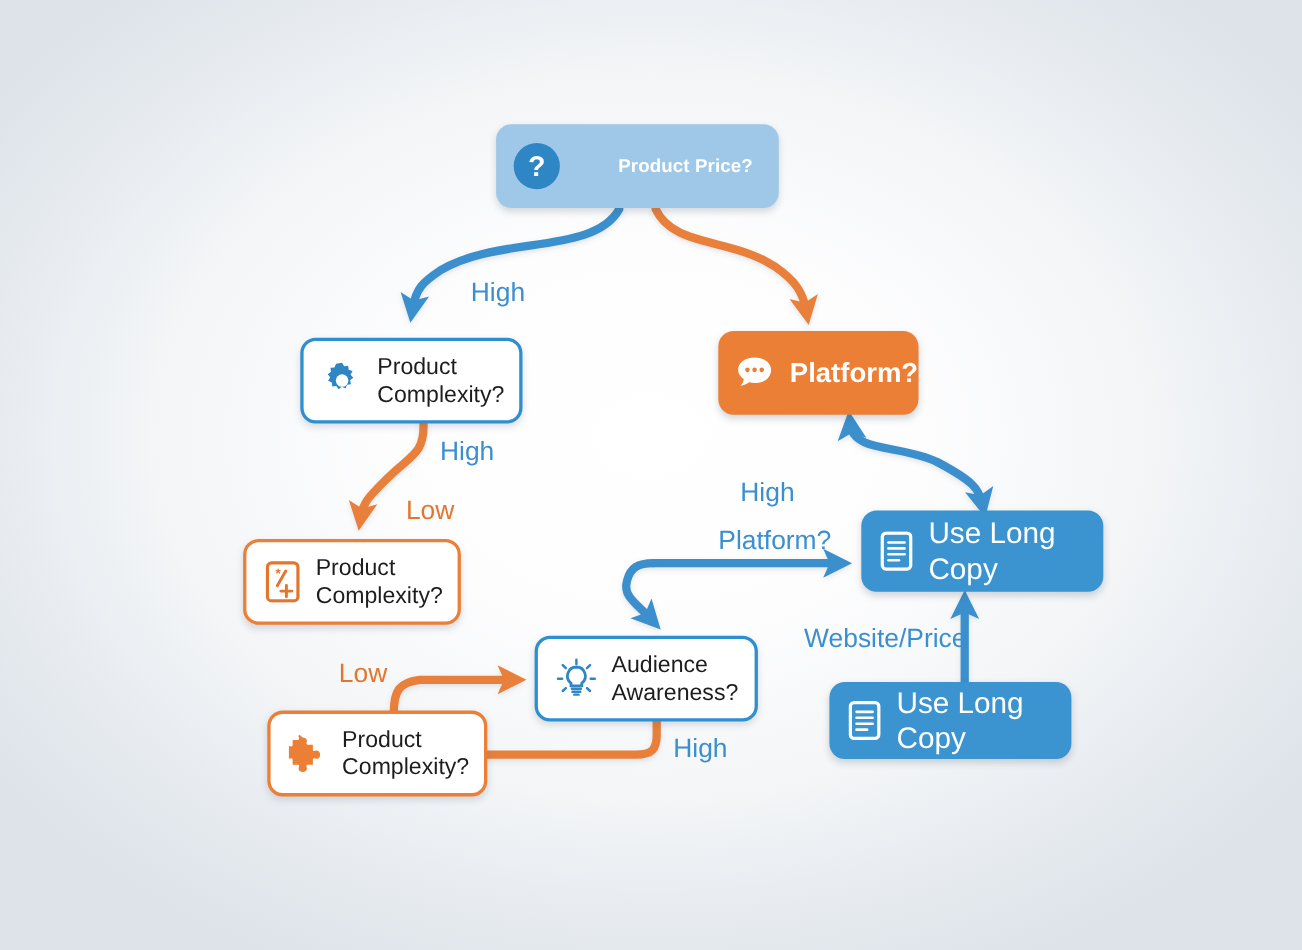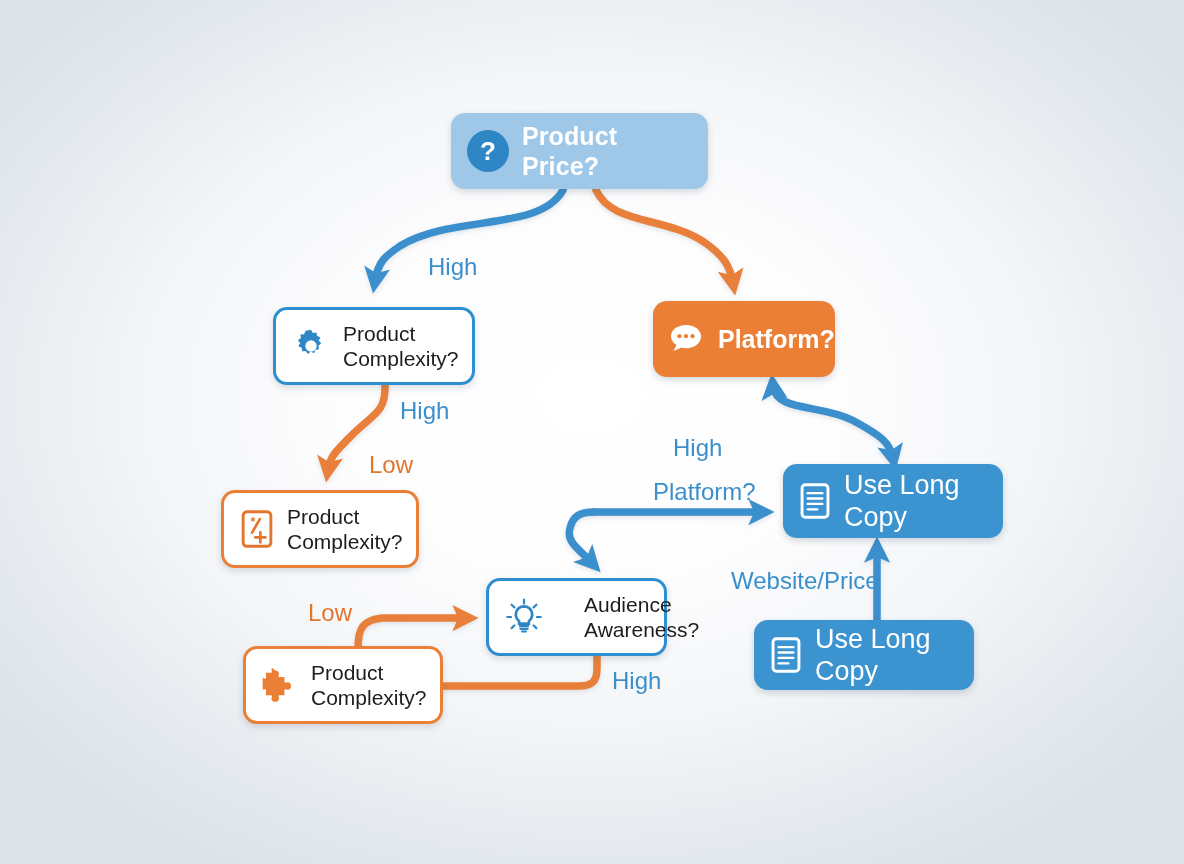--- a/index.html
+++ b/index.html
@@ -47,23 +47,24 @@
     line-height: 1.2;
   }
 
   
   .n-root {
     background: #9fc8e8;
     box-shadow: 0 3px 7px rgba(60,80,100,0.20);
   }
   .n-root .lbl {
     color: #ffffff;
-    font-size: 25px;
+    font-size: 17px;
     font-weight: bold;
     letter-spacing: .1px;
+    margin-left: 40px;
   }
   
   .n-orange-fill {
     background: #ec7f36;
     box-shadow: 0 3px 7px rgba(60,80,100,0.22);
   }
   .n-orange-fill .lbl {
     color: #ffffff;
     font-size: 25px;
     font-weight: bold;
@@ -215,21 +216,21 @@
           <path d="M6.5 9 H19.5"></path>
             <path d="M6.5 13.8 H19.5"></path>
           <path d="M6.5 18.6 H19.5"></path>
             <path d="M6.5 23.4 H15"></path>
         </g>
       </svg>
     </span>
     <span class="lbl">Use Long Copy</span>
   </div>
 
-  <div class="node n-blue-out" style="left:486px; top:578px; width:181px; height:78px;gap:28px;">
+  <div class="node n-blue-out" style="left:486px; top:578px; width:203px; height:78px;">
     <span class="ico">
       <svg width="38" height="38" viewBox="0 0 34 34" xmlns="http://www.w3.org/2000/svg">
         <g stroke="#2f86c4" stroke-width="2" stroke-linecap="round">
           <path d="M17 1.5 V5"></path>
           <path d="M5.9 6 L8.4 8.4"></path>
             <path d="M28.1 6 L25.6 8.4"></path>
           <path d="M2 17 H5.4"></path>
             <path d="M32 17 H28.6"></path>
           <path d="M5.9 27 L8.4 24.6"></path>
             <path d="M28.1 27 L25.6 24.6"></path>

